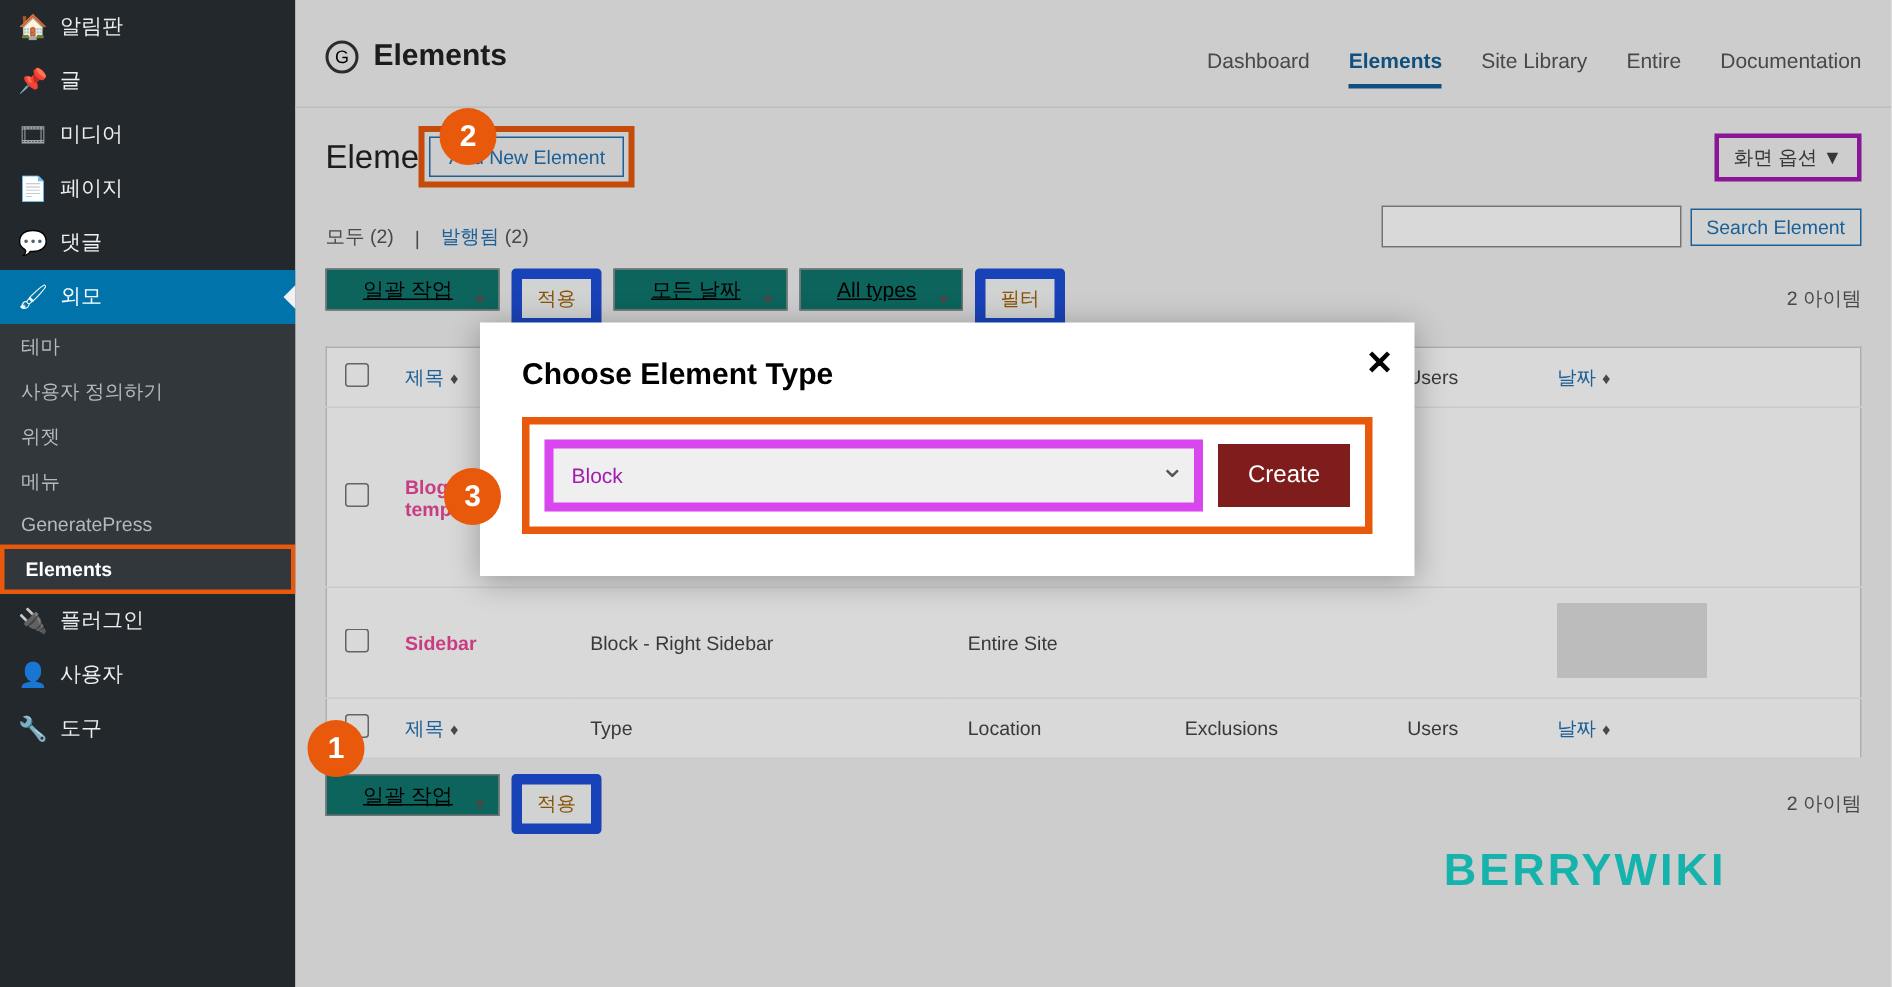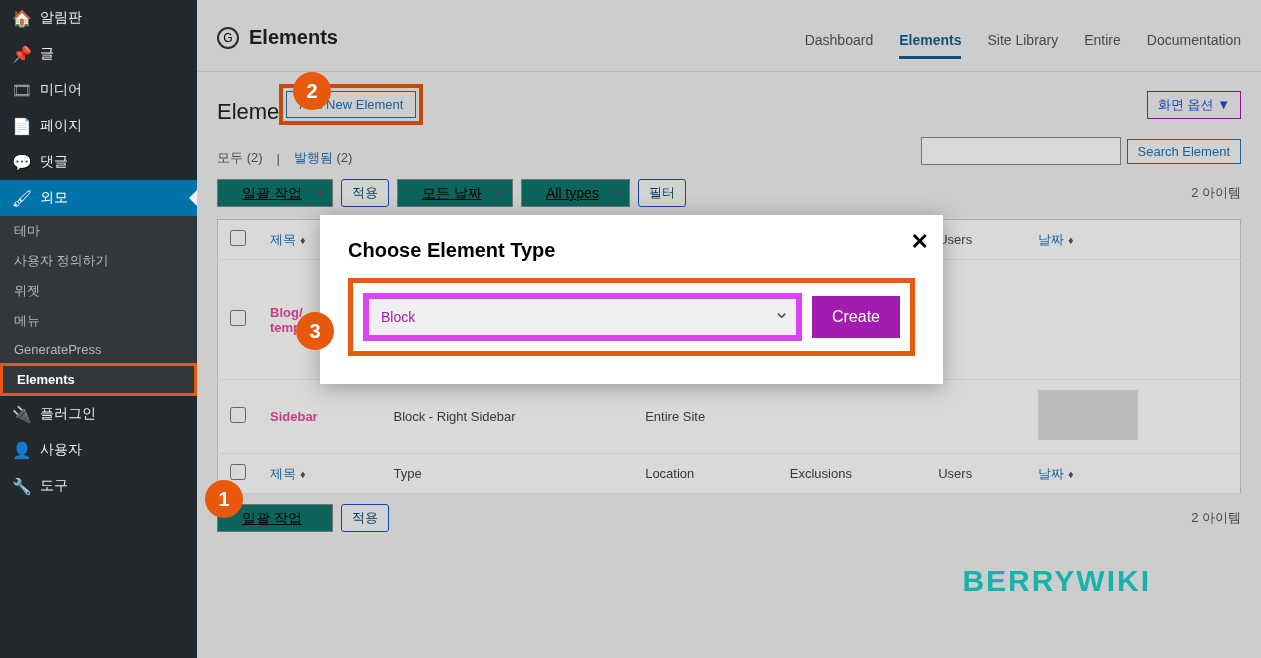--- a/index.html
+++ b/index.html
@@ -18,40 +18,40 @@
 .main { position: absolute; left: 197px; top: 0; right: 0; height: 658px; background: #f1f1f1; }
 .topbar { display: flex; align-items: center; justify-content: space-between; padding: 16px 20px 12px; border-bottom: 1px solid #ddd; }
 .topbar-left { display: flex; align-items: center; gap: 10px; }
 .topbar-logo { width: 22px; height: 22px; border: 2px solid #333; border-radius: 50%; display: inline-flex; align-items: center; justify-content: center; font-size: 12px; }
 .topbar-title { font-size: 20px; font-weight: 600; color: #222; }
 .topbar-nav { display: flex; gap: 26px; margin-top: 16px; }
 .topbar-nav-item { font-size: 14px; color: #555; padding-bottom: 8px; cursor: pointer; }
 .topbar-nav-item.nav-active { color: #135e96; font-weight: 600; border-bottom: 3px solid #135e96; }
 
 .page-head { display: flex; align-items: center; padding: 12px 20px; justify-content: space-between; }
-.page-head-left { display: flex; align-items: flex-end; }
+.page-head-left { display: flex; align-items: center; }
 .page-title { font-size: 22px; font-weight: 400; color: #222; }
 .add-new { border: 1px solid #2271b1; background: #f1f1f1; color: #2271b1; padding: 5px 12px; font-size: 13px; cursor: pointer; }
 .add-new-wrap { border: 4px solid #e8590c; padding: 3px; }
-.screen-opts { border: 1px solid #a21caf; padding: 4px 10px; font-size: 13px; background: transparent; color: #1d4ed8; cursor: pointer; }
+.screen-opts { border: 3px solid #a21caf; padding: 4px 10px; font-size: 13px; background: transparent; color: #404040; cursor: pointer; }
 
 .filter-row { display: flex; align-items: center; padding: 0 20px 6px; gap: 14px; font-size: 13px; color: #555; }
 .filter-link { color: #2271b1; cursor: pointer; }
 .filter-count { color: #555; }
 
 .search-row { display: flex; justify-content: flex-end; align-items: center; gap: 6px; padding: 0 20px 8px; }
 .search-input { border: 1px solid #888; width: 200px; height: 28px; padding: 2px 6px; }
 .search-btn { border: 1px solid #2271b1; color: #2271b1; background: #f6f7f7; padding: 4px 10px; font-size: 13px; cursor: pointer; }
 
 .controls-row { display: flex; align-items: center; padding: 6px 20px; gap: 10px; justify-content: space-between; }
 .controls-left { display: flex; gap: 8px; }
 .select { border: 1px solid #888; background: #0f766e; padding: 5px 30px 5px 24px; font-size: 14px; appearance: none; position: relative; text-decoration: underline; }
 .select-wrap { position: relative; display: inline-block; }
 .select-wrap::after { content: '▾'; position: absolute; right: 10px; top: 50%; transform: translateY(-50%); pointer-events: none; color: #555; font-size: 12px; }
-.btn-small { border: 1px solid #1d4ed8; color: #0c4a6e; background: #f6f7f7; padding: 4px 10px; font-size: 13px; cursor: pointer; border-radius: 3px; }
+.btn-small { border: 7px solid #1d4ed8; color: #a16207; background: #f6f7f7; padding: 4px 10px; font-size: 13px; cursor: pointer; border-radius: 3px; }
 .items-count { font-size: 13px; color: #555; }
 
 .table { width: calc(100% - 40px); margin: 6px 20px 0; border-collapse: collapse; background: #fff; border: 1px solid #ccc; }
 .table th, .table td { text-align: left; padding: 10px 12px; font-size: 13px; color: #444; border-bottom: 1px solid #eee; }
 .table th { font-weight: 400; }
 .table .chk { width: 32px; }
 .table input[type=checkbox] { width: 16px; height: 16px; }
 .th-link { color: #2271b1; cursor: pointer; }
 .sort-icon { margin-left: 4px; color: #555; font-size: 11px; }
 .row-title { color: #ec4899; font-weight: 700; }
@@ -61,21 +61,21 @@
 
 .watermark { position: absolute; right: 110px; bottom: 60px; font-size: 30px; font-weight: 700; color: #16b3ac; letter-spacing: 2px; }
 
 .modal { position: absolute; left: 320px; top: 215px; width: 623px; background: #fff; box-shadow: 0 3px 20px rgba(0,0,0,.3); padding: 24px 28px 28px; }
 .modal-close { position: absolute; right: 14px; top: 14px; font-size: 22px; font-weight: 700; cursor: pointer; }
 .modal-title { font-size: 20px; font-weight: 600; margin-bottom: 16px; }
 .modal-controls { display: flex; gap: 10px; border: 5px solid #e8590c; padding: 10px; align-items: center; }
 .modal-select-wrap { flex: 1; position: relative; }
 .modal-select { width: 100%; border: 6px solid #d946ef; padding: 10px 12px; font-size: 14px; color: #a21caf; appearance: none; }
 .modal-select-wrap::after { content: '⌄'; position: absolute; right: 12px; top: 6px; font-size: 20px; color: #555; pointer-events: none; }
-.modal-create { background: #a21caf; color: #fff; border: none; padding: 12px 20px; font-size: 16px; cursor: pointer; }
+.modal-create { background: #7f1d1d; color: #fff; border: none; padding: 12px 20px; font-size: 16px; cursor: pointer; }
 
 .annot { position: absolute; width: 38px; height: 38px; border-radius: 50%; background: #e8590c; color: #fff; font-size: 20px; font-weight: 600; display: flex; align-items: center; justify-content: center; z-index: 50; }
 
 .dim { position: absolute; inset: 0; background: rgba(0,0,0,.15); }
 </style>
 </head>
 <body>
 
 <div class="sidebar">
   <div class="sidebar-item">

